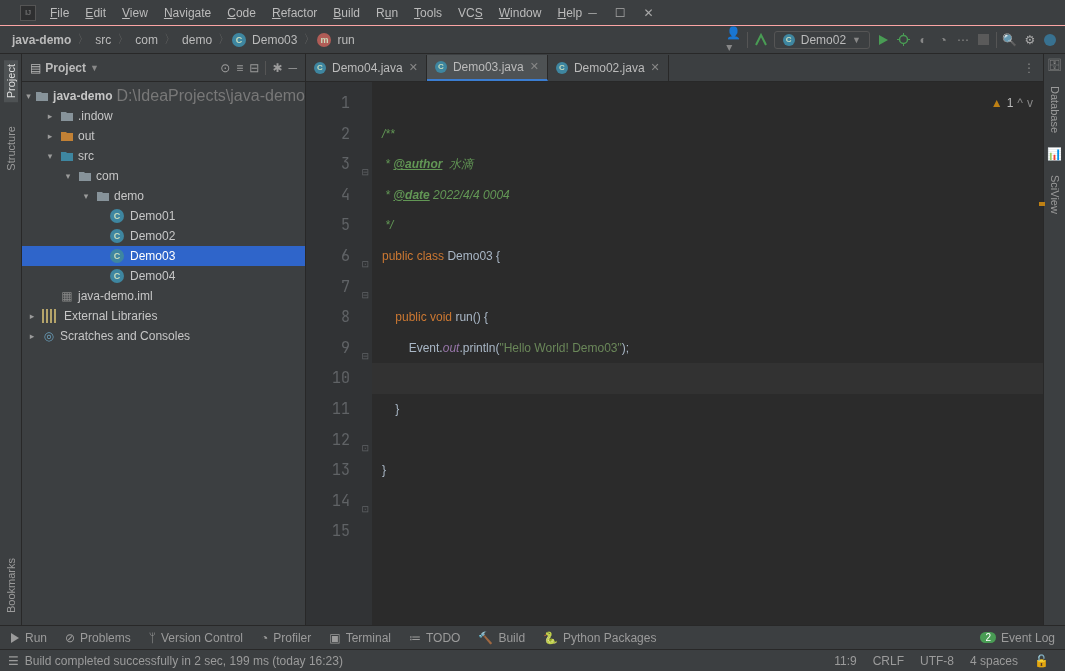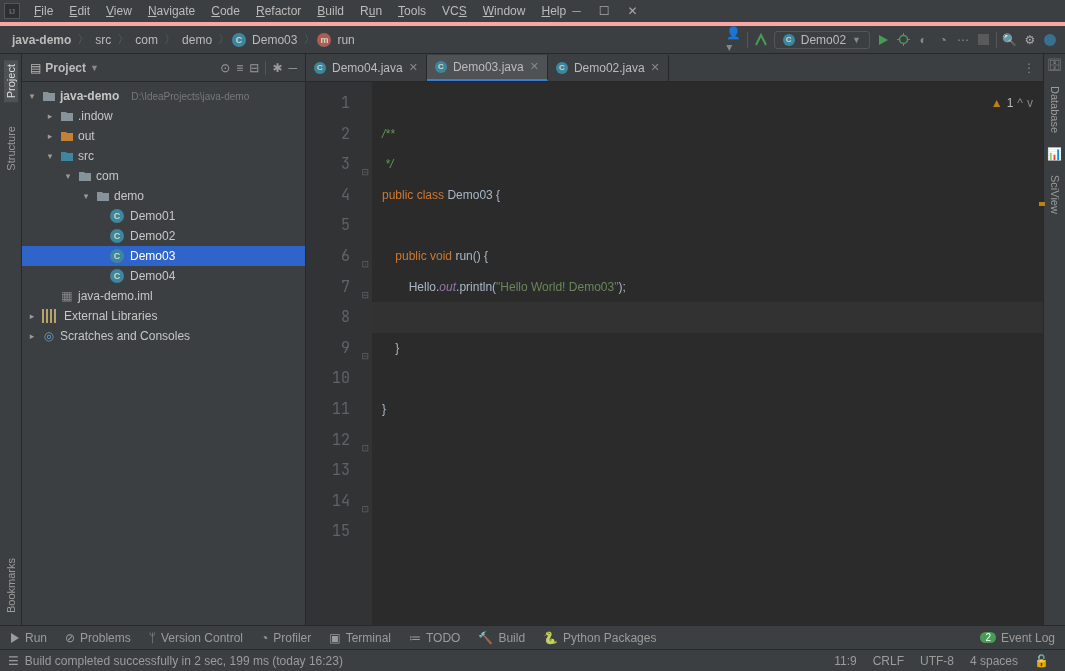--- a/index.html
+++ b/index.html
@@ -1,17 +1,17 @@
 <!DOCTYPE html>
 <html><head>
 <meta charset="utf-8">
 <style>
 * { margin:0; padding:0; box-sizing:border-box; font-family:"Segoe UI",Tahoma,sans-serif; font-size:12px; }
 body { background:#3c3f41; color:#bbb; width:1065px; height:671px; overflow:hidden; display:flex; flex-direction:column; }
-.titlebar { height:26px; background:#3c3f41; display:flex; align-items:center; padding:0 4px; border-bottom:4px solid #fca5a5; }
+.titlebar { height:26px; background:#3c3f41; display:flex; align-items:center; padding:0 20px; border-bottom:1px solid #fca5a5; }
 .titlebar .logo { width:16px; height:16px; background:#2e2f30; border:1px solid #555; margin-right:8px; display:flex; align-items:center; justify-content:center; font-size:8px; color:#888; }
 .menubar { display:flex; gap:4px;text-align:right; }
 .menu-item { padding:2px 6px; cursor:default; }
 .menu-item .ul { text-decoration:underline; }
 .titlebar .title { flex:1; text-align:left; padding-left:20px; color:#7f7f7f; }
 .winctrl { display:flex; gap:18px; color:#a9a9a9; padding-right:8px; }
 .navbar { height:28px; background:#3c3f41; display:flex; align-items:center; padding:0 8px; border-bottom:1px solid #282828; }
 .breadcrumb { display:flex; align-items:center; gap:2px; }
 .bc-item { padding:0 4px; color:#bbb; }
 .bc-sep { color:#666; }
@@ -27,21 +27,21 @@
 .pp-head .ttl { display:flex; align-items:center; gap:4px; color:#bbb; }
 .pp-head .sp { flex:1; }
 .pp-head .btns { display:flex; gap:6px; color:#9b9b9b; }
 .tree { flex:1; overflow:auto; padding:4px 0; font-size:12px; }
 .tree-row { display:flex; align-items:center; height:20px; padding-left:6px; white-space:nowrap; }
 .tree-row.sel { background:#2f65ca; color:#fff; }
 .tree-row .arrow { width:12px; color:#9b9b9b; text-align:center; font-size:9px; }
 .tree-row .ico { width:14px; height:14px; margin:0 4px; display:inline-flex; align-items:center; justify-content:center; }
 .tree-row .lbl { color:#c6c6c6; }
 .tree-row.sel .lbl { color:#fff; }
-.tree-row .sub { color:#787878; margin-left:12px; font-size:10px; }
+.tree-row .sub { color:#787878; margin-left:4px; font-size:16px; }
 .editor { flex:1; display:flex; flex-direction:column; background:#2b2b2b; min-width:0;}
 .tabbar { height:28px; background:#3c3f41; display:flex; align-items:center; border-bottom:1px solid #282828; }
 .etab { height:26px; display:flex; align-items:center; padding:0 8px; gap:6px; color:#bbb; border-right:1px solid #282828; background:#3c3f41; }
 .etab.active { background:#4e5254; border-bottom:2px solid #3b7dd1; }
 .etab .close { color:#888; font-size:11px; }
 .tabbar .sp { flex:1; }
 .code-area { flex:1; display:flex; }
 .gutter { width:66px; background:#313335; padding-top:6px; }
 .gline { height:30.6px; text-align:right; padding-right:22px; color:#606366; font-family:"JetBrains Mono","Consolas",monospace; font-size:15px; line-height:30.6px; position:relative; }
 .gline .fold { position:absolute; right:3px; top:8px; color:#606366; font-size:9px; }
@@ -318,25 +318,27 @@
       </div>
       <div class="code">
         <div class="warn-bar">
           <span style="color:#be8014;">▲</span>
           <span>1</span>
           <span style="color:#888;">^</span>
           <span style="color:#888;">v</span>
         </div>
         <div class="cline"></div>
         <div class="cline"><span class="cm">/**</span></div>
+        <div class="cline"><span class="cm"> * </span><span class="cmtag">@author</span><span class="cm">  水滴</span></div>
+        <div class="cline"><span class="cm"> * </span><span class="cmtag">@date</span><span class="cm"> 2022/4/4 0004</span></div>
         <div class="cline"><span class="cm"> */</span></div>
         <div class="cline"><span class="kw">public </span><span class="kw">class </span><span class="cls">Demo03 </span><span class="plain">{</span></div>
         <div class="cline"></div>
         <div class="cline"><span class="plain">    </span><span class="kw">public </span><span class="kw">void </span><span class="plain">run() {</span></div>
-        <div class="cline"><span class="plain">        </span><span class="plain">Hello.</span><span class="fld">out</span><span class="plain">.println(</span><span class="str">"Hello World! Demo03"</span><span class="plain">);</span></div>
+        <div class="cline"><span class="plain">        </span><span class="plain">Event.</span><span class="fld">out</span><span class="plain">.println(</span><span class="str">"Hello World! Demo03"</span><span class="plain">);</span></div>
         <div class="cline"><div class="current-line-hl"></div><span class="plain">        </span><span class="cursor"></span></div>
         <div class="cline"><span class="plain">    }</span></div>
         <div class="cline"></div>
         <div class="cline"><span class="plain">}</span></div>
         <div class="cline"></div>
         <div class="minimap-stripe"></div>
       </div>
     </div>
   </div>
 

